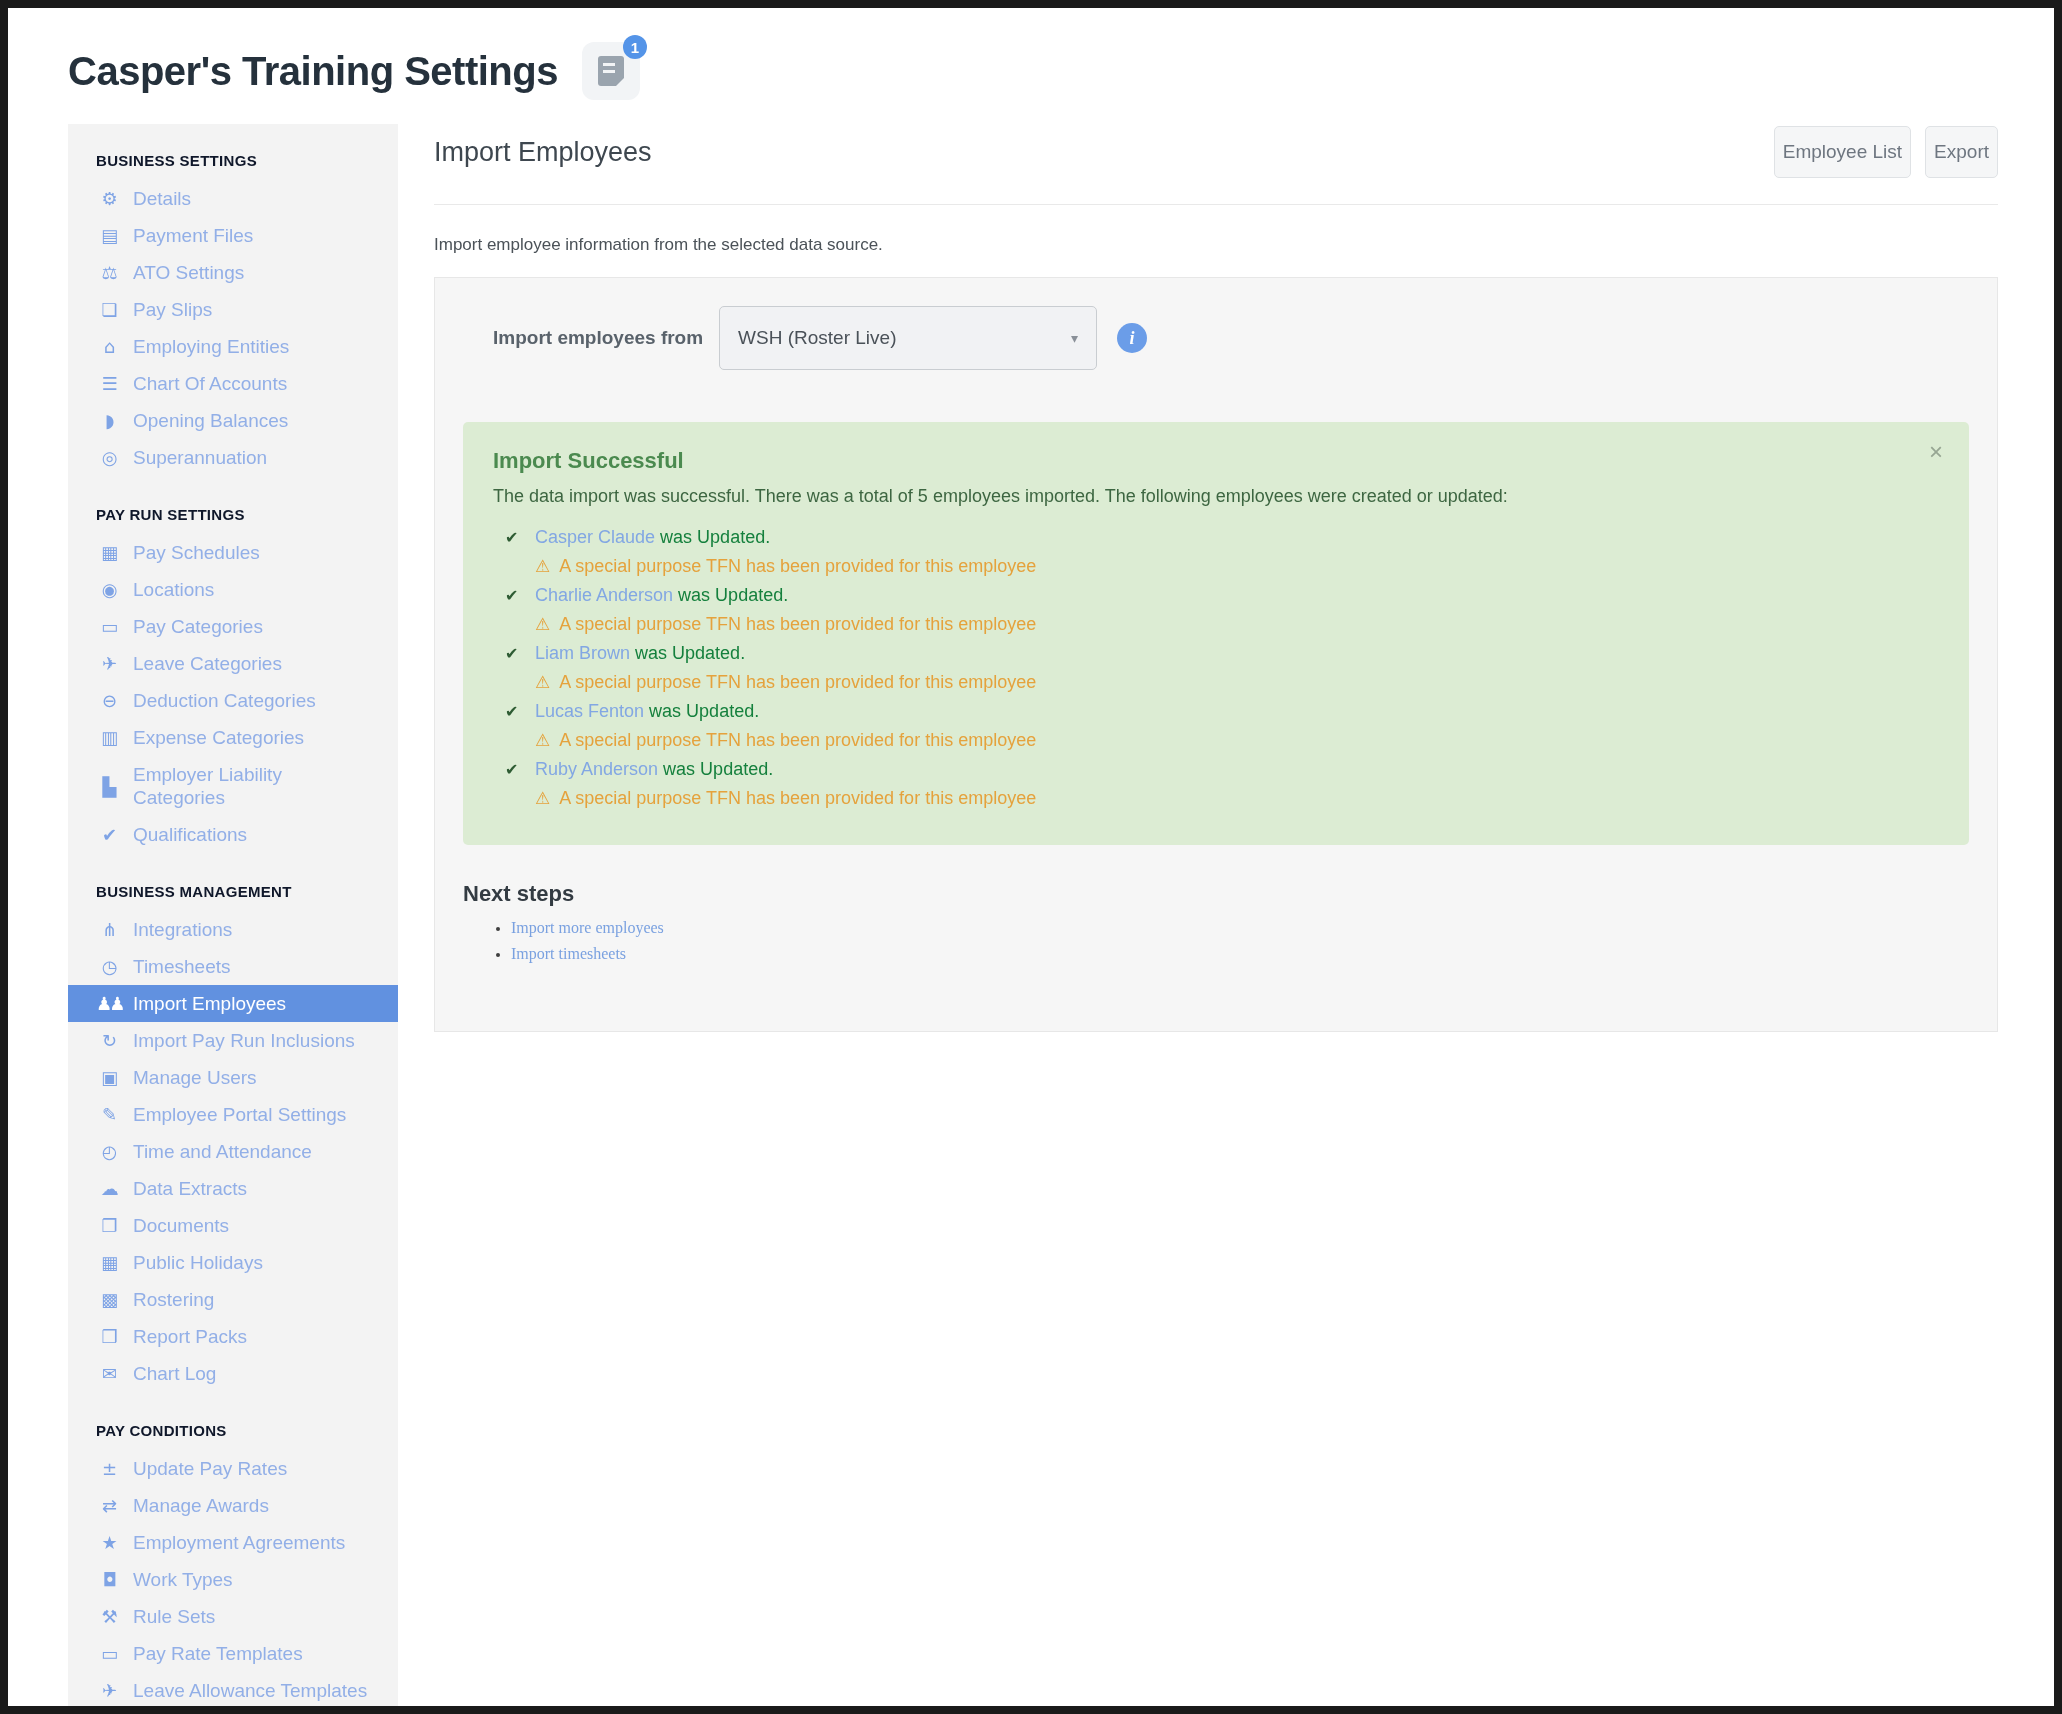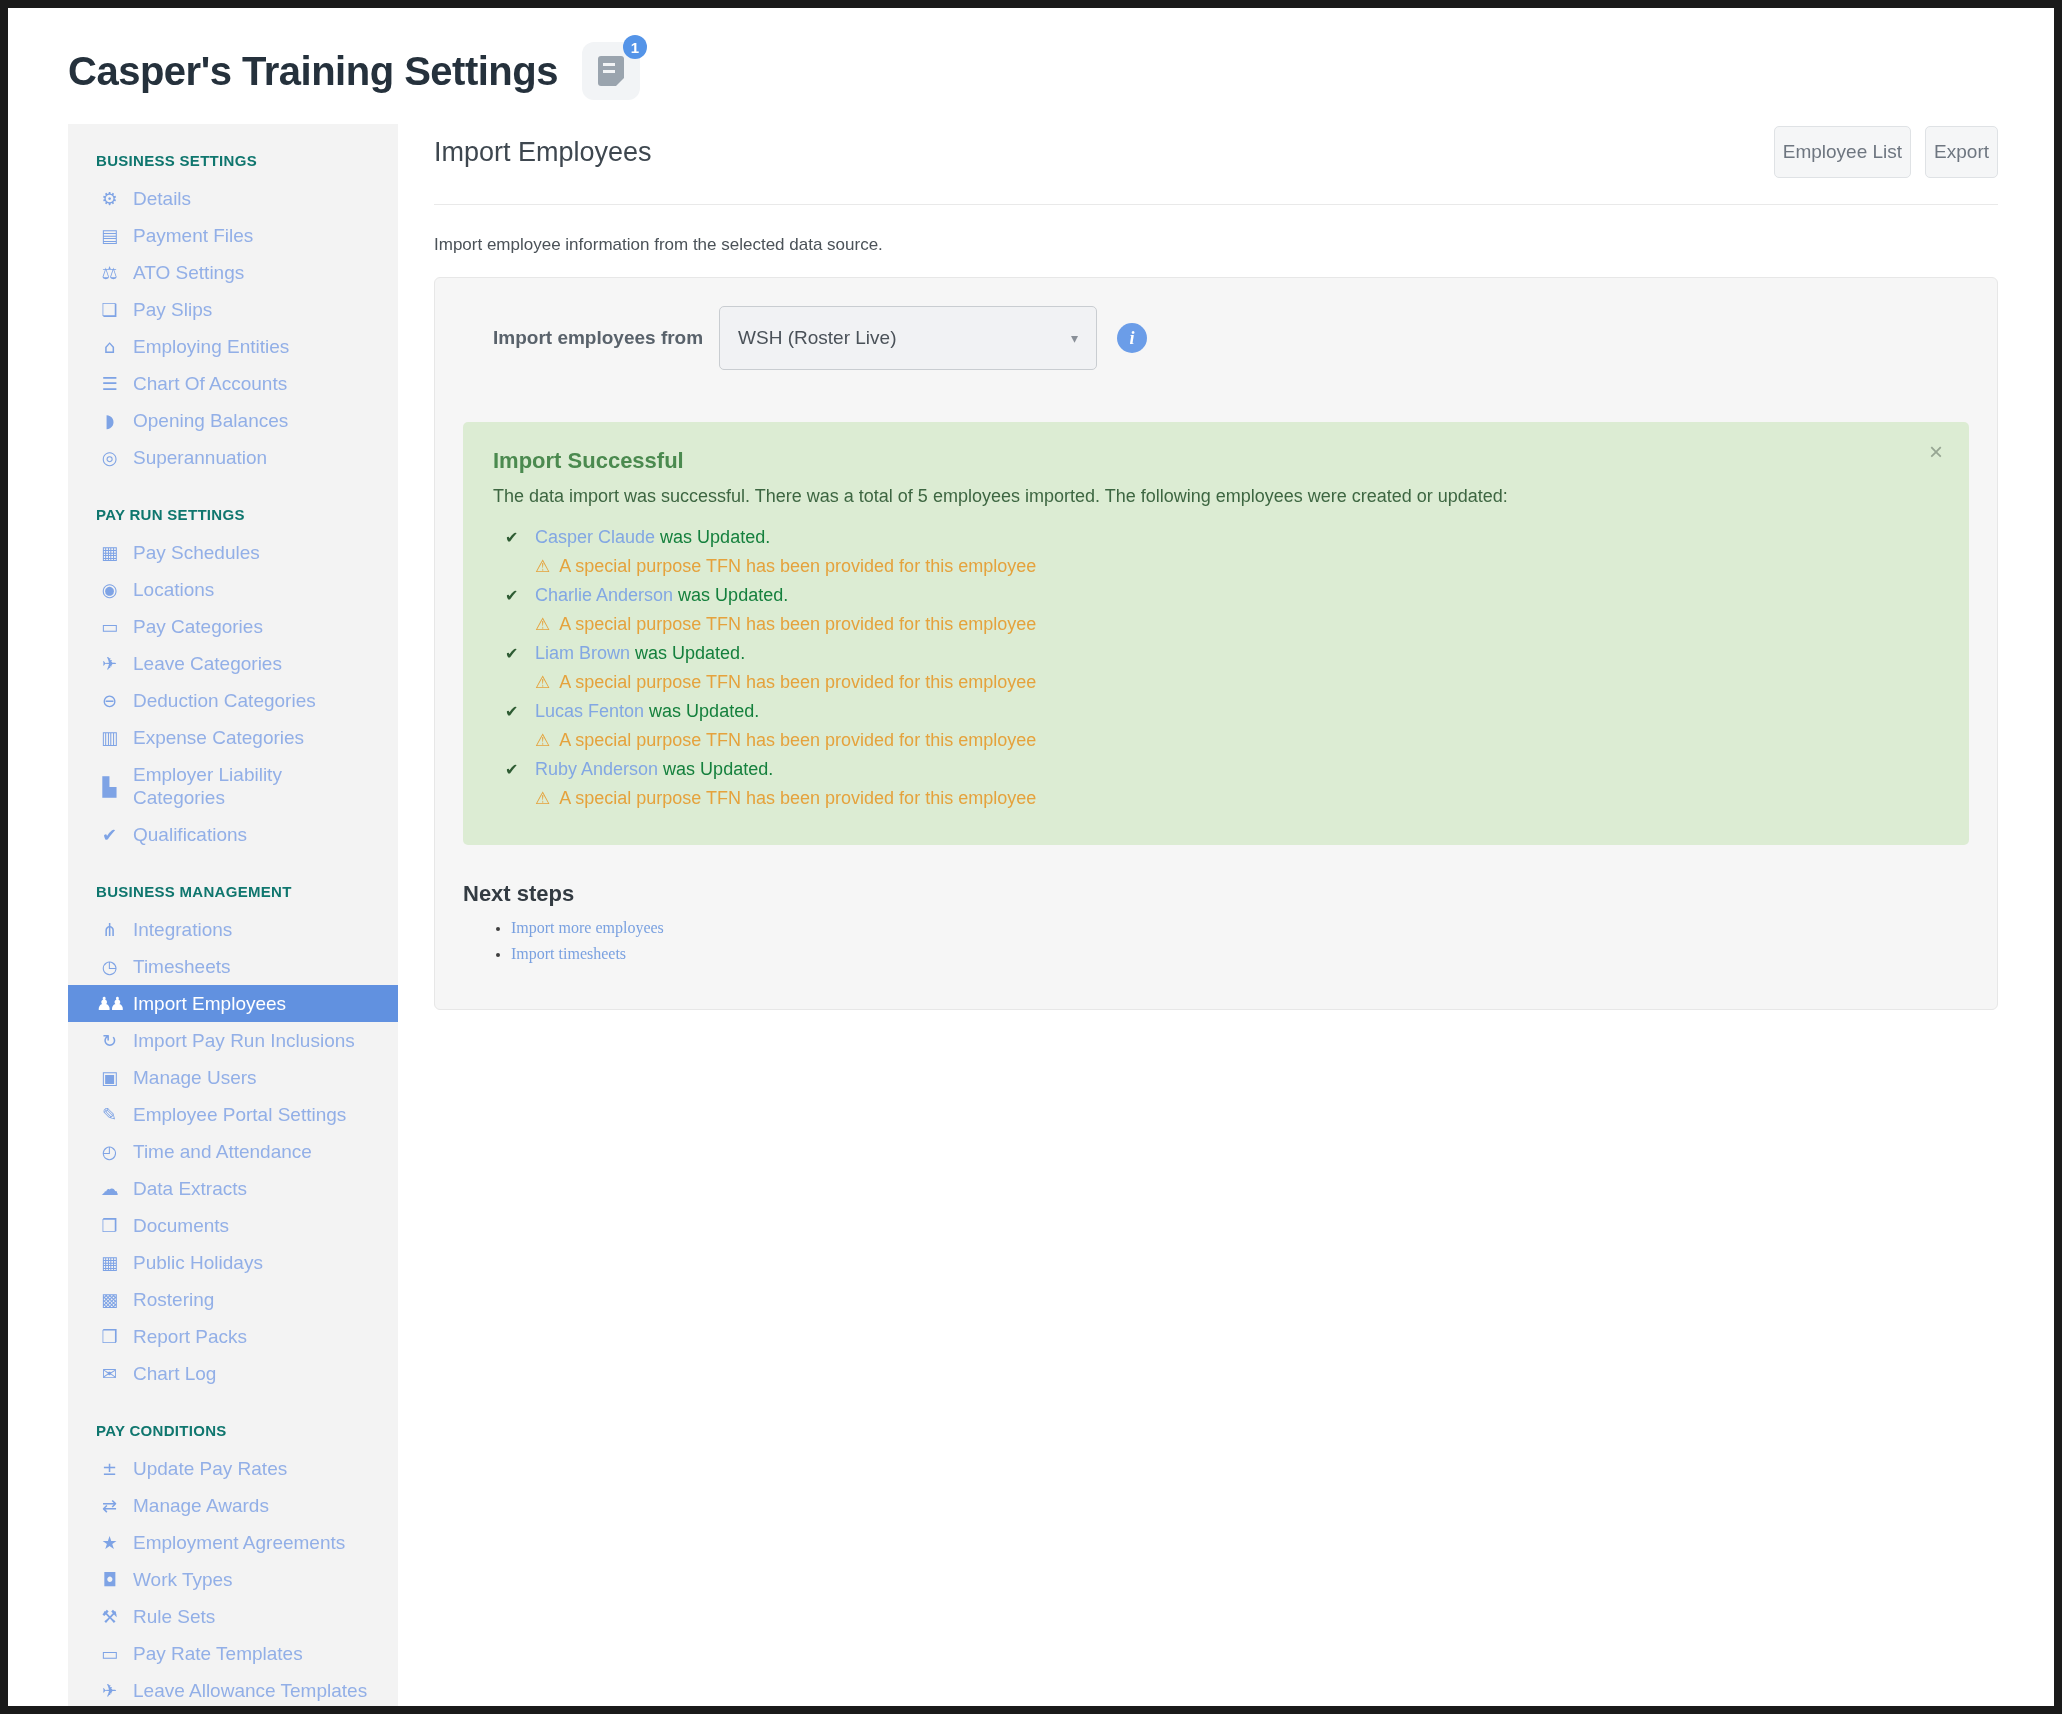--- a/index.html
+++ b/index.html
@@ -47,21 +47,21 @@
   
   .columns { display: flex; margin-top: 24px; gap: 36px; align-items: flex-start; }
 
   
   .sidebar {
     width: 330px; background: #f3f3f3; padding: 22px 0 26px; flex-shrink: 0;
   }
   .sb-section { margin-top: 24px; }
   .sb-section:first-child { margin-top: 0; }
   .sb-section-label {
-    padding: 0 28px; font-size: 15px; font-weight: 700; color: #0f766e;
+    padding: 0 28px; font-size: 15px; font-weight: 700; color: #0f172a;
     letter-spacing: 0.3px; line-height: 30px; margin-bottom: 4px;
   }
   .sb-item {
     display: flex; align-items: center; gap: 13px;
     padding: 7px 28px; font-size: 19px; color: #92afe7; cursor: pointer;
     line-height: 23px;
   }
   .sb-icon {
     width: 24px; text-align: center; flex-shrink: 0;
     font-family: "DejaVu Sans", sans-serif;
@@ -78,22 +78,22 @@
   .btn {
     font-family: inherit; font-size: 19px; color: #6e7680;
     background: #f5f6f7; border: 1px solid #dfe2e5; border-radius: 5px;
     padding: 14px 8px; cursor: pointer;
   }
   .divider { border: none; border-top: 1px solid #e9e9e9; margin-top: 26px; }
   .description { margin-top: 30px; font-size: 17px; color: #4b5258; }
 
   .card {
     margin-top: 22px; background: #f6f6f6;
-    border: 1px solid #e7e7e7; border-radius: 6px;
-    padding: 28px 28px 38px;
+    border: 1px solid #e7e7e7; border-radius: 0;
+    padding: 28px 28px 60px;
   }
 
   .form-row { display: flex; align-items: center; margin-left: 30px; }
   .form-label { font-size: 19px; font-weight: 700; color: #59626b; }
   .select-box {
     margin-left: 16px; width: 378px; height: 64px;
     background: #f1f2f4; border: 1px solid #c9cdd1; border-radius: 5px;
     display: flex; align-items: center; justify-content: space-between;
     padding: 0 18px; font-size: 19px; color: #4a5158; cursor: pointer;
   }

